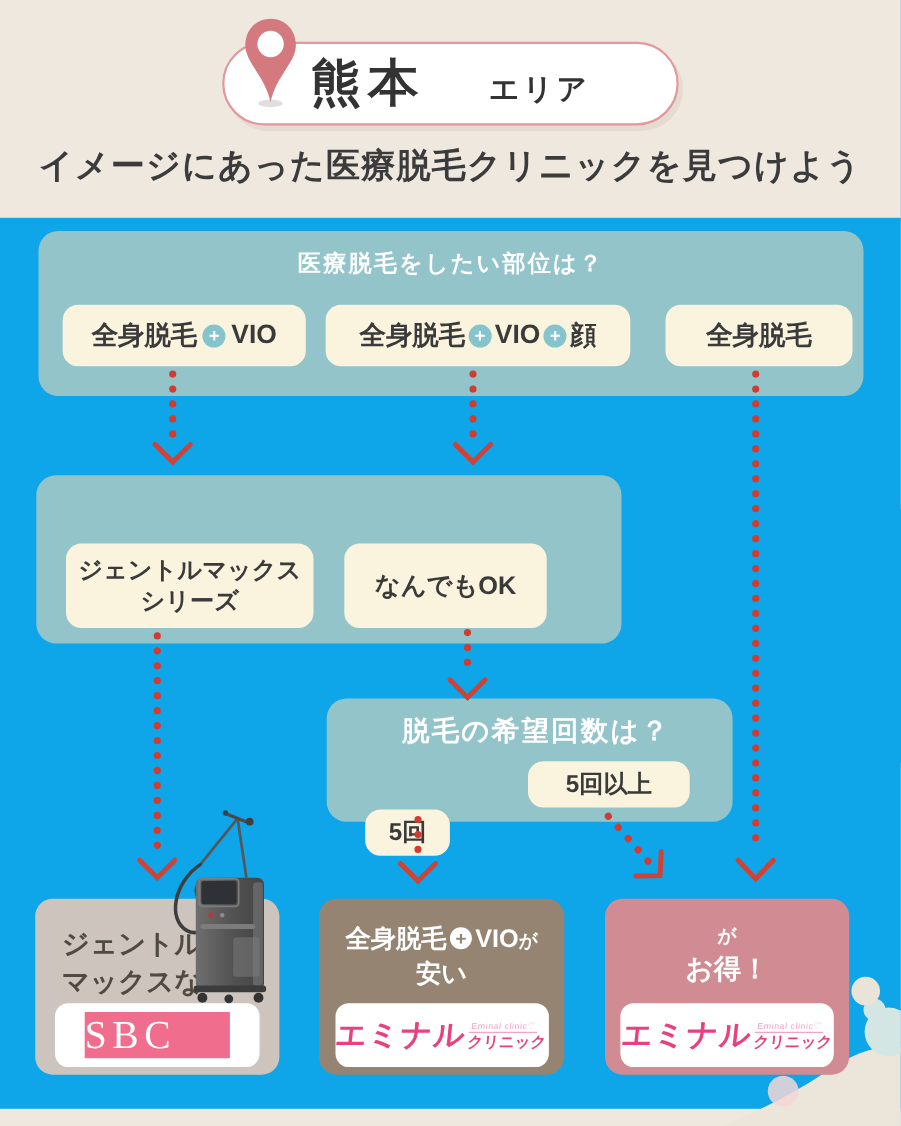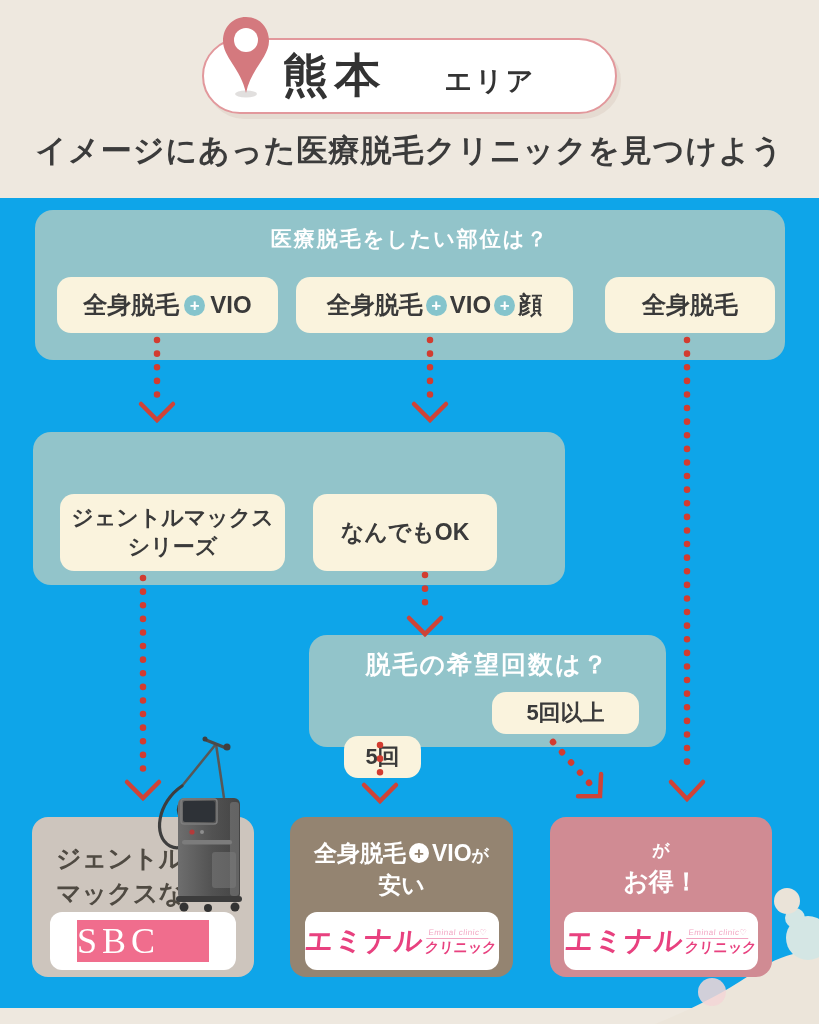--- a/index.html
+++ b/index.html
@@ -12,21 +12,21 @@
          box-shadow:4px 5px 0 rgba(190,160,150,0.18);}
   .badge-area{font-size:46px;font-weight:800;color:#333;letter-spacing:6px;}
   .badge-suffix{font-size:27px;font-weight:800;color:#333;margin-left:58px;margin-top:10px;letter-spacing:3px;}
   .pin{position:absolute;left:219px;top:15px;width:54px;height:84px;}
   .heading{position:absolute;left:0;top:130px;width:819px;text-align:center;
            font-size:31px;font-weight:800;color:#3b3b3b;letter-spacing:1px;}
   
   .q-box{position:absolute;background:#92c4ca;border-radius:18px;}
   .q1{left:35px;top:210px;width:750px;height:150px;}
   .q2{left:33px;top:432px;width:532px;height:153px;}
-  .q3{left:309px;top:635px;width:357px;height:112px;}
+  .q3{left:297px;top:635px;width:357px;height:112px;padding-left:12px;}
   .q-title{color:#fff;font-weight:800;text-align:center;letter-spacing:2px;}
   .q1 .q-title{font-size:21px;margin-top:15px;}
   .q2 .q-title{font-size:27px;margin-top:14px;}
   .q3 .q-title{font-size:25px;margin-top:13px;}
   .option{position:absolute;background:#faf3dd;border-radius:14px;display:flex;align-items:center;
           justify-content:center;color:#3a3a3a;font-weight:800;}
   .opt-1a{left:22px;top:67px;width:221px;height:56px;font-size:24px;}
   .opt-1b{left:261px;top:67px;width:277px;height:56px;font-size:24px;}
   .opt-1c{left:570px;top:67px;width:170px;height:56px;font-size:24px;}
   .opt-2a{left:27px;top:62px;width:225px;height:77px;font-size:22px;flex-direction:column;line-height:1.3;text-align:center;}

